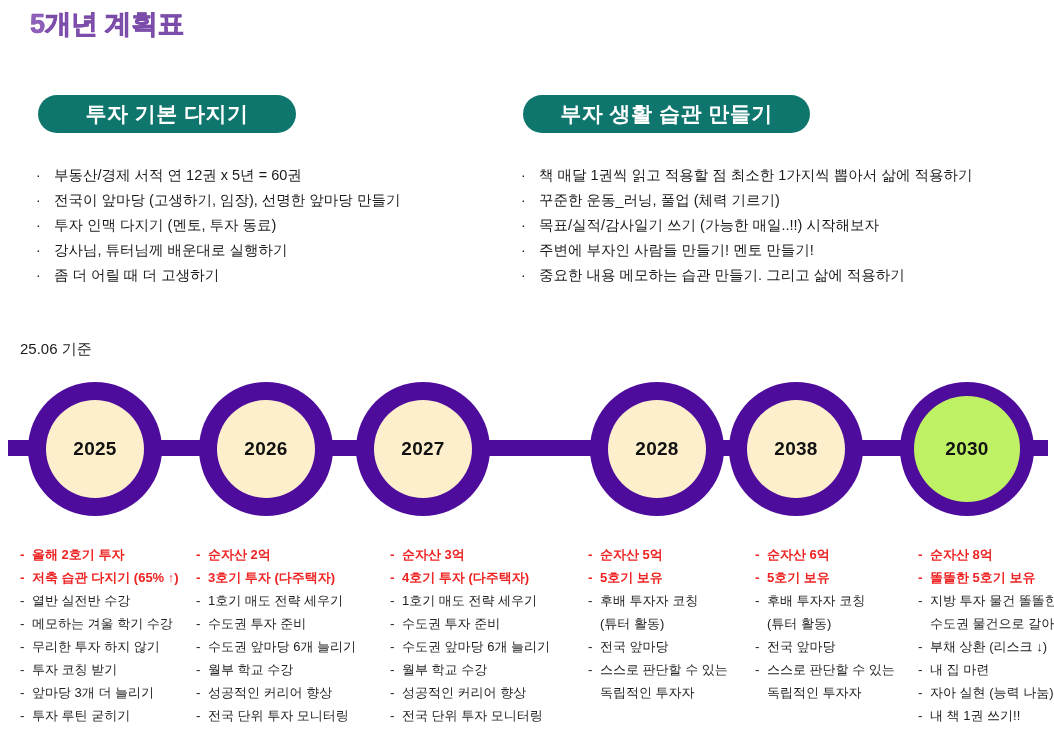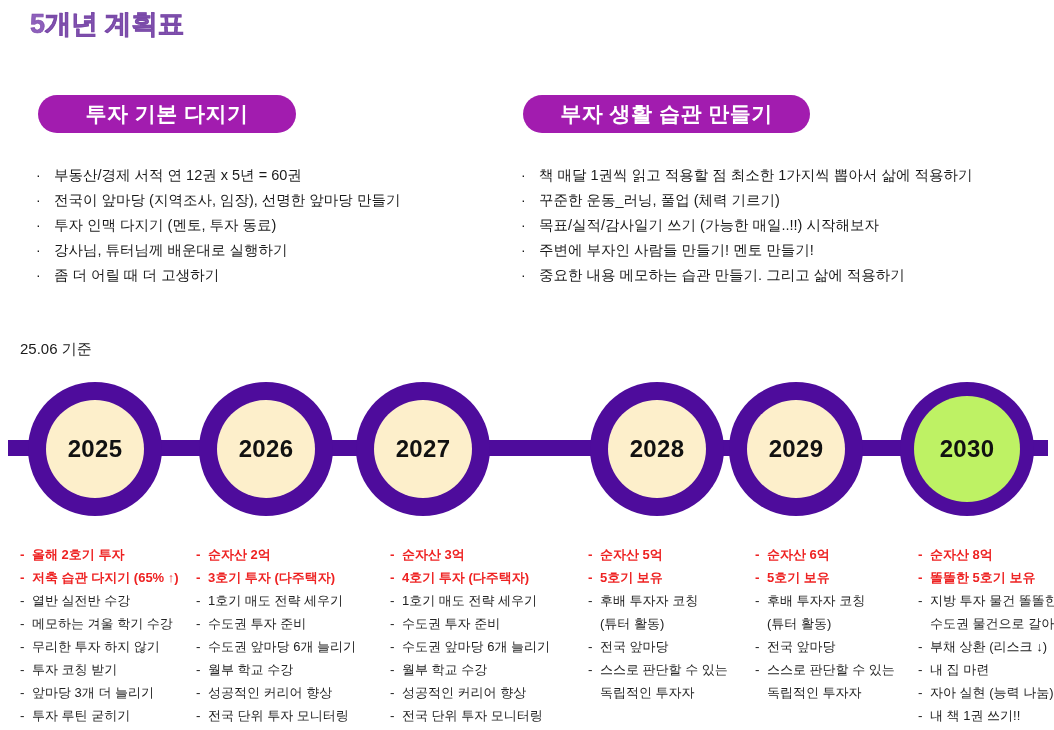--- a/index.html
+++ b/index.html
@@ -27,21 +27,21 @@
     letter-spacing: -0.5px;
     margin-left: 16px;
     -webkit-text-stroke: 0.6px #7A4AA8;
   }
 
   
   .section-badge {
     position: absolute;
     height: 38px;
     border-radius: 19px;
-    background: #a21caf;
+    background: #0f766e;
     color: #ffffff;
     font-size: 21px;
     font-weight: bold;
     display: flex;
     align-items: center;
     justify-content: center;
     letter-spacing: 0.5px;
   }
   #badge-0 { left: 38px;  top: 95px; width: 258px; }
   #badge-1 { left: 523px; top: 95px; width: 287px; }
@@ -117,21 +117,21 @@
     display: flex;
     align-items: center;
     justify-content: center;
   }
   .year-node.hollow .year-inner {
     background: #bef264;
     width: 106px;
     height: 106px;
   }
   .year-label {
-    font-size: 24px;
+    font-size: 19px;
     font-weight: bold;
     color: #111111;
     letter-spacing: 0.3px;
   }
   #node-0 { left: 28px; }
   #node-1 { left: 199px; }
   #node-2 { left: 356px; text-align: right; }
   #node-3 { left: 590px; }
   #node-4 { left: 729px; }
   #node-5 { left: 900px; }
@@ -185,21 +185,21 @@
   <span>부자 생활 습관 만들기</span>
 </div>
 
 <div class="bullet-list" id="bullets-0">
     <div class="bullet-row">
       <span class="bullet-dot">·</span>
       <span class="bullet-text">부동산/경제 서적 연 12권 x 5년 = 60권</span>
     </div>
     <div class="bullet-row">
       <span class="bullet-dot">·</span>
-      <span class="bullet-text">전국이 앞마당 (지역조사, 임장), 선명한 앞마당 만들기</span>
+      <span class="bullet-text">전국이 앞마당 (고생하기, 임장), 선명한 앞마당 만들기</span>
     </div>
     <div class="bullet-row">
       <span class="bullet-dot">·</span>
       <span class="bullet-text">투자 인맥 다지기 (멘토, 투자 동료)</span>
     </div>
     <div class="bullet-row">
       <span class="bullet-dot">·</span>
       <span class="bullet-text">강사님, 튜터님께 배운대로 실행하기</span>
     </div>
     <div class="bullet-row">
@@ -249,21 +249,21 @@
       <span class="year-label">2027</span>
     </div>
   </div>
   <div class="year-node" id="node-3">
     <div class="year-inner">
       <span class="year-label">2028</span>
     </div>
   </div>
   <div class="year-node" id="node-4">
     <div class="year-inner">
-      <span class="year-label">2029</span>
+      <span class="year-label">2038</span>
     </div>
   </div>
   <div class="year-node hollow" id="node-5">
     <div class="year-inner">
       <span class="year-label">2030</span>
     </div>
   </div>
 </div>
 
 <div class="detail-col" id="col-0">

